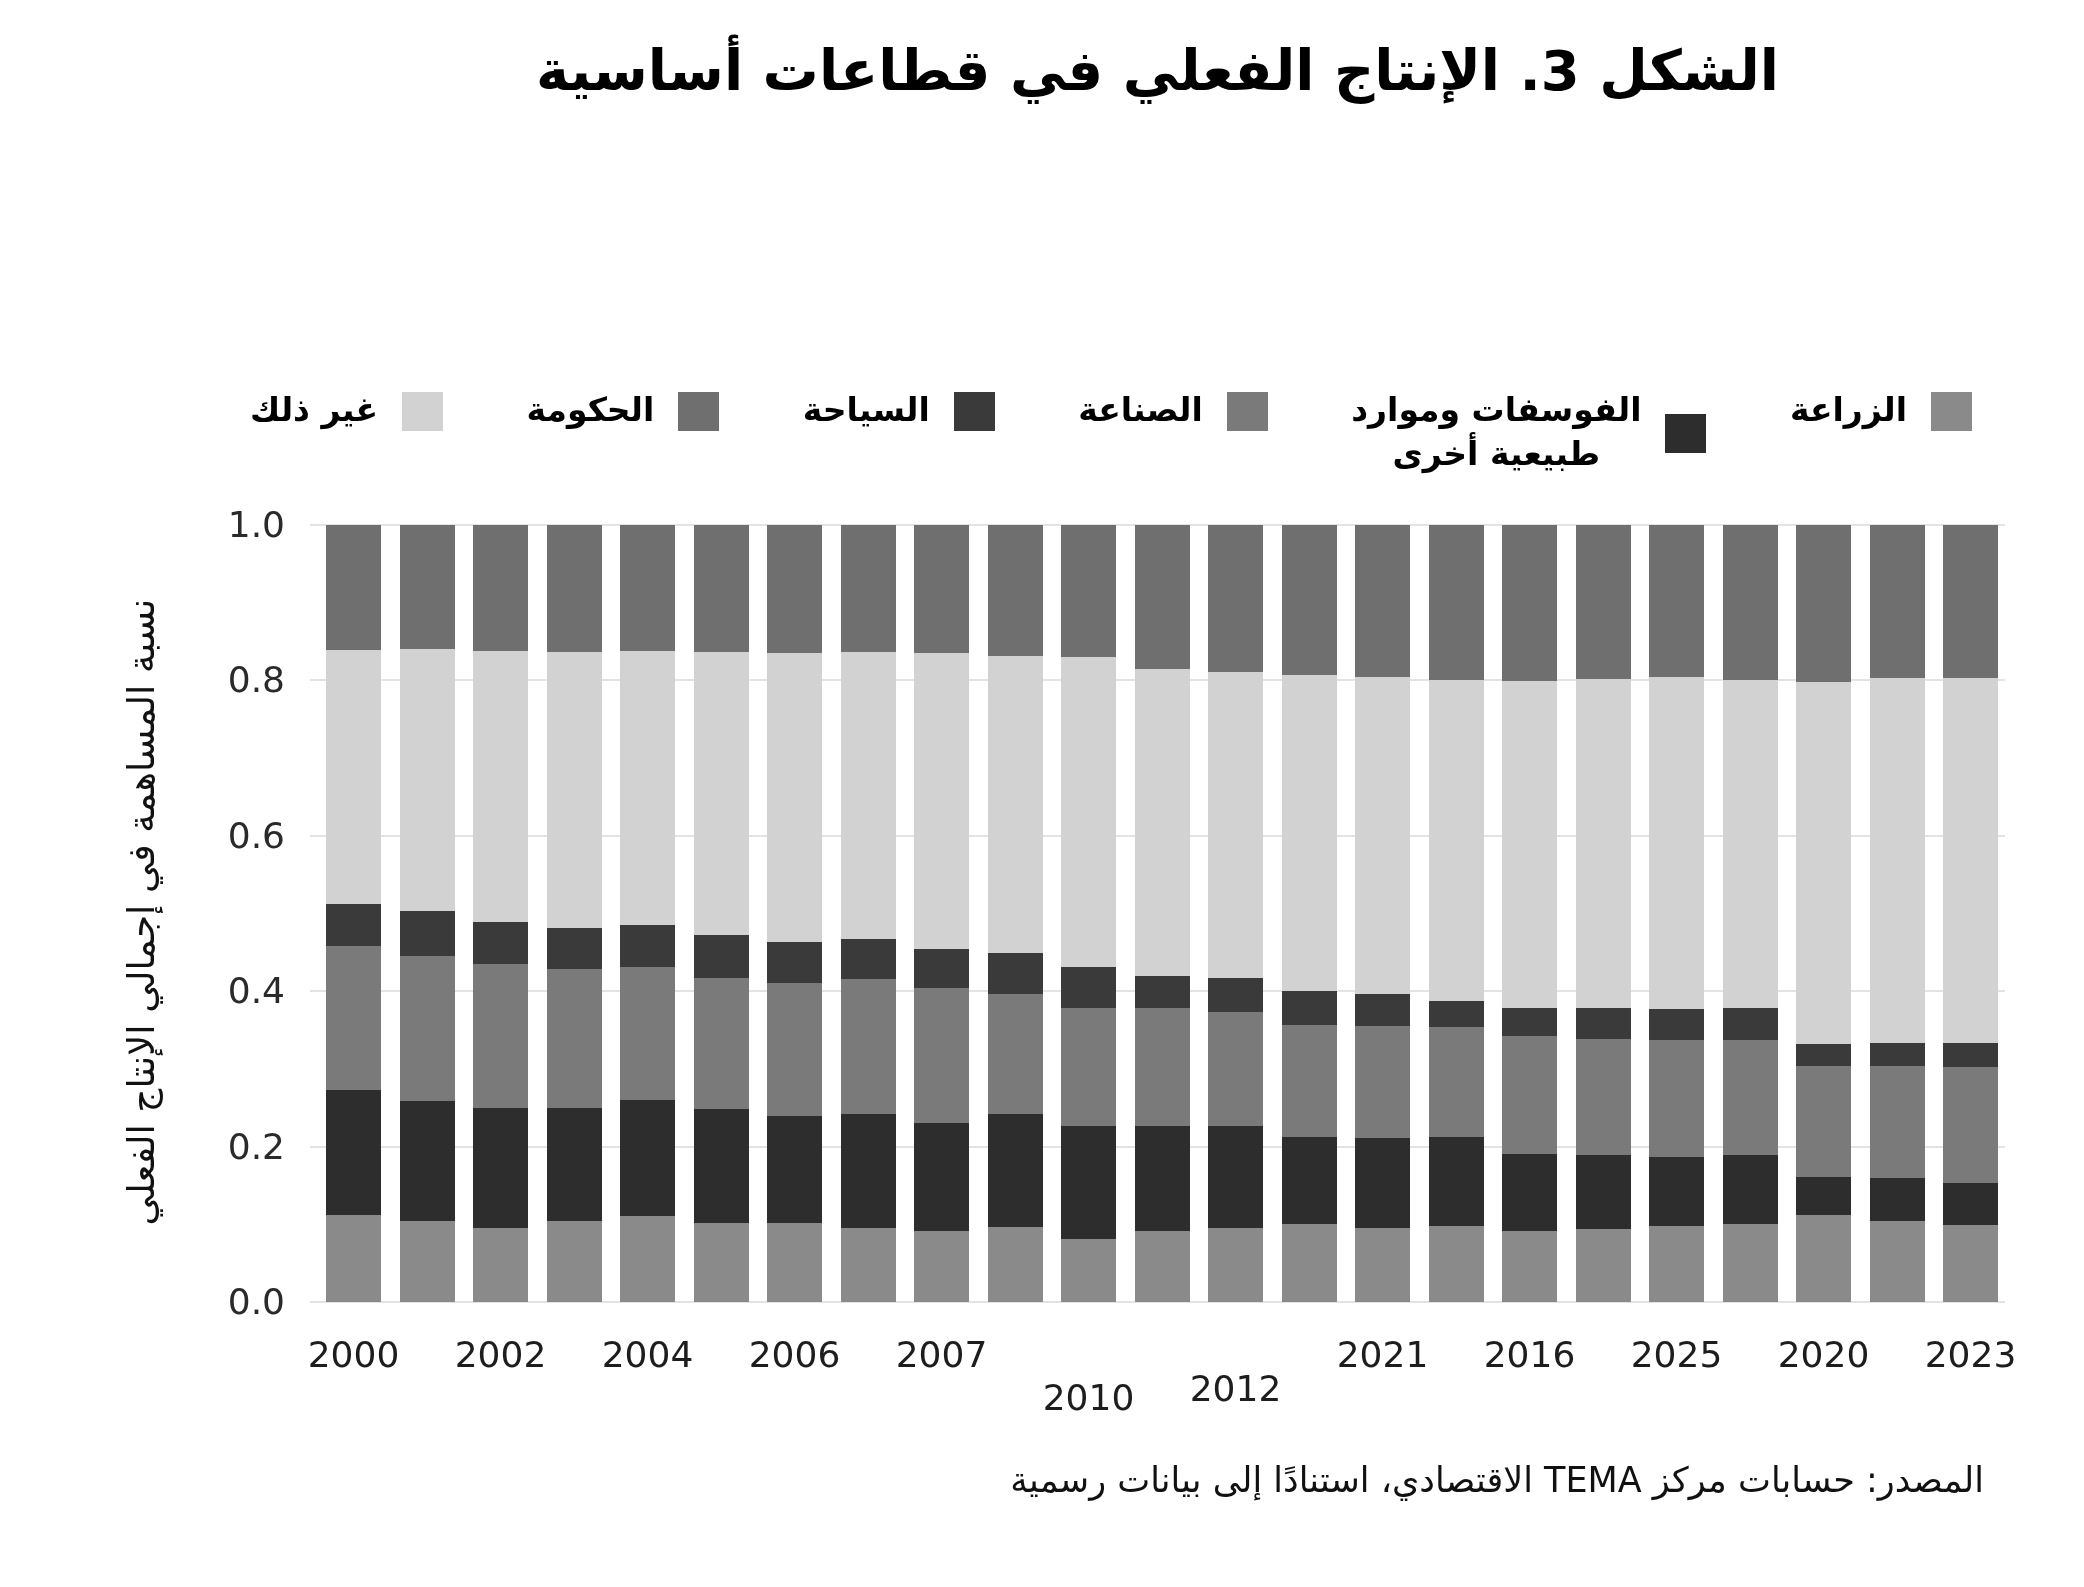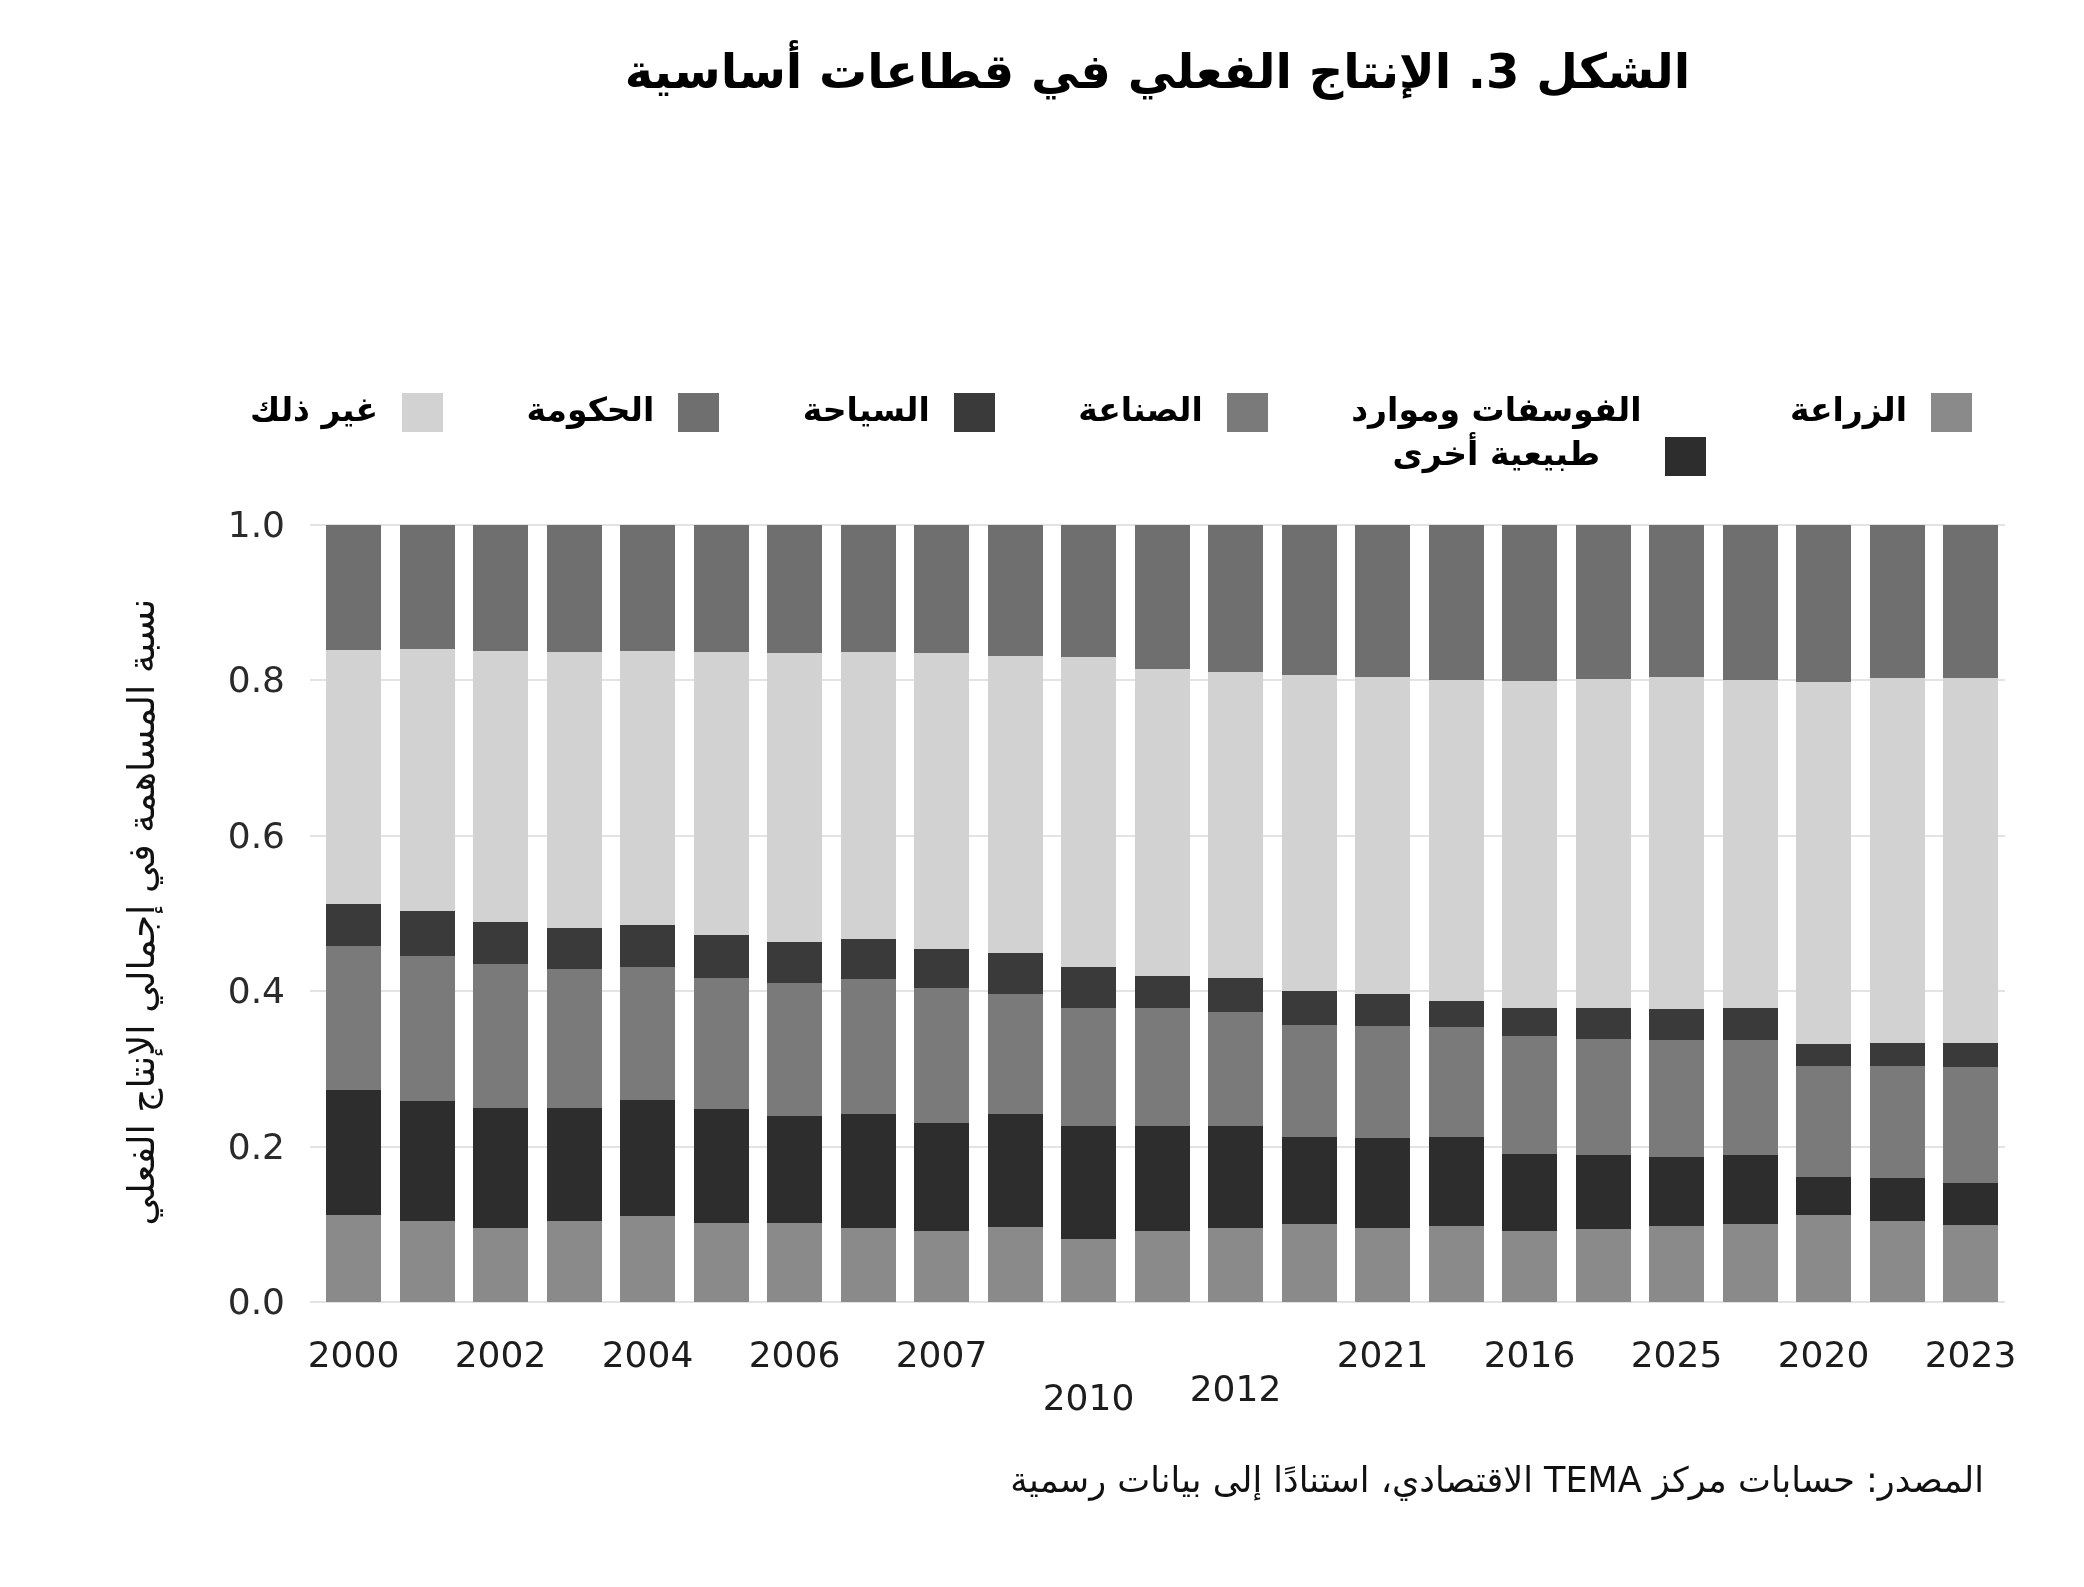--- a/index.html
+++ b/index.html
@@ -6,34 +6,34 @@
   .figure{
     position:relative;
     width:2084px;height:1587px;
     background:#ffffff;
     font-family:"DejaVu Sans","Liberation Sans",sans-serif;
     overflow:hidden;
   }
   .title{
     position:absolute;top:40px;left:310px;width:1695px;
     text-align:center;direction:rtl;
-    font-size:48px;font-weight:bold;color:#000;line-height:62px;
+    font-size:56px;font-weight:bold;color:#000;line-height:62px;
   }
   .subtitle{
     position:absolute;top:140px;left:150px;right:172px;
     text-align:right;direction:rtl;
     font-size:36px;color:#111;line-height:54px;font-weight:400;
   }
   .subtitle .yr{font-style:italic;}
   .legend{
     position:absolute;top:388px;left:250px;right:112px;
     display:flex;flex-direction:row-reverse;justify-content:space-between;
     align-items:flex-start;direction:ltr;
   }
-  .legend-item{display:flex;flex-direction:row;align-items:flex-end;direction:ltr;}
+  .legend-item{display:flex;flex-direction:row;align-items:center;direction:ltr;}
   .legend-label{
     font-size:33px;font-weight:bold;color:#000;line-height:44px;
     direction:rtl;text-align:center;white-space:pre-line;margin-right:24px;
   }
   .legend-swatch{width:41px;height:39px;margin-top:3px;flex:0 0 auto;}
   .y-title{
     position:absolute;left:141px;top:912px;
     transform:translate(-50%,-50%) rotate(-90deg);
     transform-origin:center;white-space:nowrap;
     font-size:37px;color:#111;direction:rtl;

